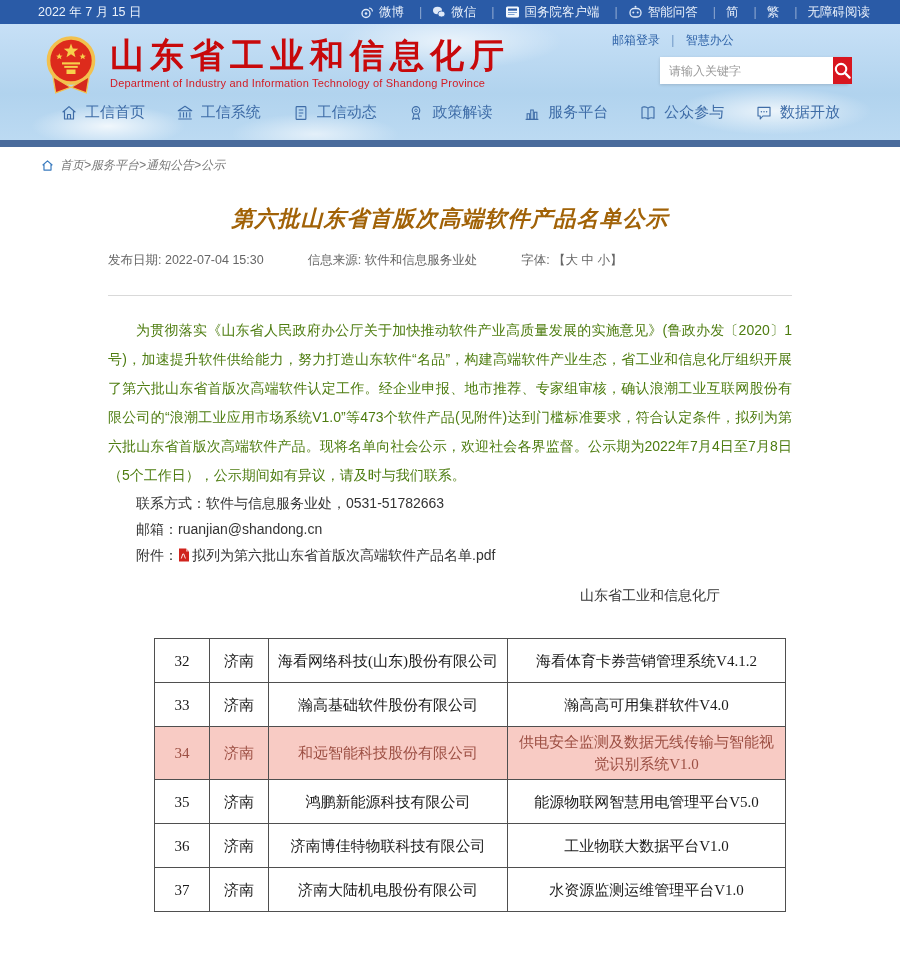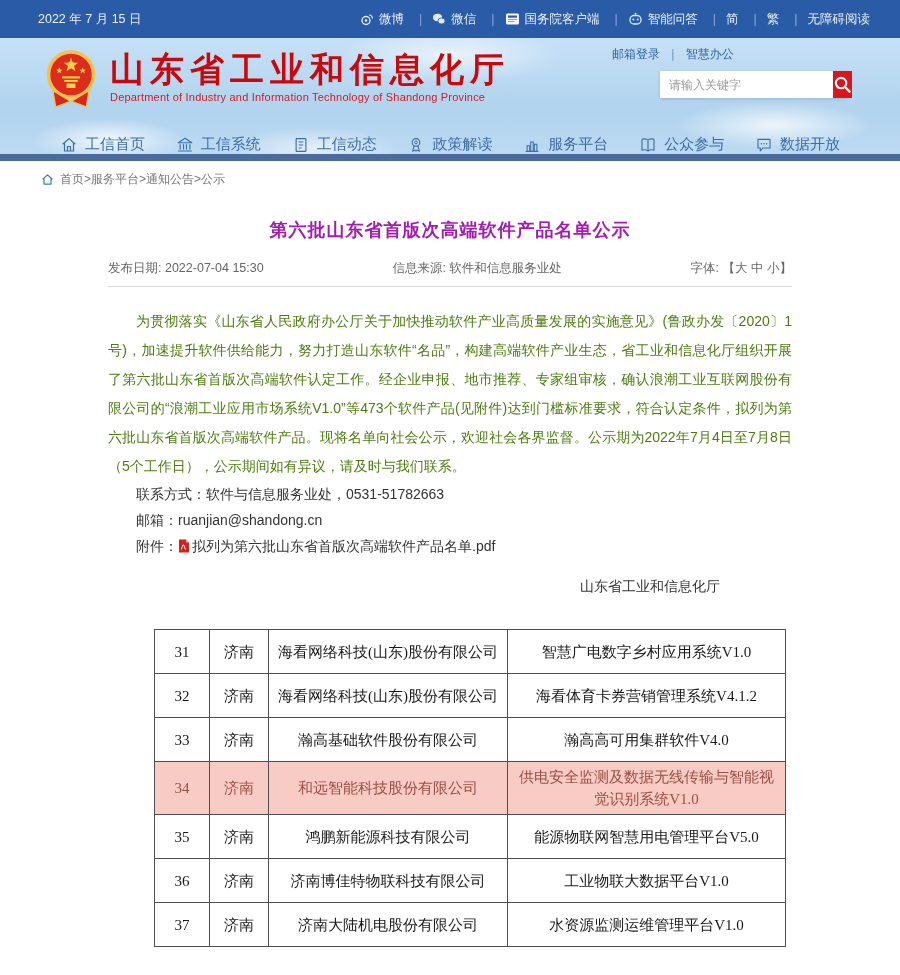--- a/index.html
+++ b/index.html
@@ -1,20 +1,20 @@
 <!DOCTYPE html>
 <html><head>
 <meta charset="utf-8">
 <style>
   * { box-sizing: border-box; margin: 0; padding: 0; }
   html, body { width: 900px; height: 975px; overflow: hidden; background: #fff;
     font-family: "Liberation Sans", "DejaVu Sans", sans-serif; }
 
   
-  .topbar { height: 38px; background: #2a5ba7; color: #eaf1fb; font-size: 12.5px;
+  .topbar { height: 24px; background: #2a5ba7; color: #eaf1fb; font-size: 12.5px;
     display: flex; align-items: center; justify-content: space-between; padding: 0 30px 0 38px; }
   .topbar-links { display: flex; align-items: flex-start; }
   .tlink { display: inline-flex; align-items: center; gap: 5px; color: #eaf1fb; cursor: pointer; }
   .tlink:not(:last-child)::after { content: "|"; color: rgba(255,255,255,.45); margin: 0 10px; }
   .tlink svg { display: block; }
 
   
   .header-sky { height: 116px; position: relative;
     background:
       radial-gradient(ellipse 110px 30px at 12% 88%, rgba(255,255,255,.8), rgba(255,255,255,0) 70%),
@@ -32,35 +32,35 @@
   .banner-right { position: absolute; right: 52px; top: 8px; width: 236px; }
   .quick-links { text-align: left; font-size: 12px; color: #2f63a8; margin-bottom: 8px; }
   .quick-links a { color: #2f63a8; text-decoration: none; cursor: pointer; }
   .quick-links .qsep { color: #6e97c6; margin: 0 8px; }
   .searchbox { display: flex; height: 27px; box-shadow: 0 1px 3px rgba(0,0,0,.15); margin-left: 48px; }
   .searchbox input { flex: 1; border: none; outline: none; padding: 0 9px; font-size: 12px; color: #333; background: #fff; }
   .searchbox input::placeholder { color: #999; }
   .search-btn { width: 34px; background: #d8161f; border: none; cursor: pointer;
     display: flex; align-items: center; justify-content: center; }
 
-  .nav { height: 37px; display: flex; align-items: flex-end; justify-content: space-between; padding: 0 60px; }
+  .nav { height: 37px; display: flex; align-items: flex-start; justify-content: space-between; padding: 0 60px; }
   .nav-item { display: inline-flex; align-items: center; gap: 7px; color: #3e6ca7; font-size: 15px; cursor: pointer; }
   .nav-item svg { display: block; }
   .nav-strip { height: 7px; background: #4a6b9c; }
 
   
   .breadcrumb { padding: 10px 0 8px 41px; font-size: 12px; color: #777;
-    display: flex; align-items: center; gap: 6px; background: #fff; }
+    display: flex; align-items: center; gap: 6px; background: #fff; font-style: italic; }
 
   
   .content { width: 684px; margin: 0 auto; }
-  .article-title { text-align: center; font-size: 18px; font-weight: bold; color: #a21caf;
-    letter-spacing: 1px; margin-top: 22px; }
-  .meta-row { display: flex; justify-content: space-between; gap: 32px; font-size: 12.5px; color: #666;
-    margin-top: 18px; padding-bottom: 9px; border-bottom: 1px solid #d9d9d9; }
+  .article-title { text-align: center; font-size: 22px; font-weight: bold; color: #a16207;
+    letter-spacing: 1px; margin-top: 22px; font-style: italic; }
+  .meta-row { display: flex; justify-content: flex-start; gap: 44px; font-size: 12.5px; color: #666;
+    margin-top: 18px; padding-bottom: 26px; border-bottom: 1px solid #d9d9d9; }
   .meta-row .font-opts { cursor: pointer; }
   .body-para { margin-top: 20px; font-size: 14px; color: #4d7c0f; line-height: 29px;
     text-align: justify; text-indent: 2em; }
   .contact-line { font-size: 14px; color: #333; line-height: 26px; text-indent: 2em; }
   .contact-line:first-of-type { margin-top: 3px; }
   .pdf-ic { display: inline-block; vertical-align: -2px; margin-right: 2px; }
   .attach-name { color: #333; cursor: pointer; }
   .signature { width: max-content; margin: 12px 72px 0 auto; text-align: center;
     font-size: 14px; color: #333; line-height: 30px; }
 
@@ -261,26 +261,20 @@
 
   <table class="list">
     <colgroup>
         <col style="width:55px">
         <col style="width:59px">
         <col style="width:239px">
         <col style="width:278px">
       </colgroup>
     <tbody>
       <tr>
-        <td>31</td>
-        <td>济南</td>
-        <td>海看网络科技(山东)股份有限公司</td>
-        <td>智慧广电数字乡村应用系统V1.0</td>
-      </tr>
-      <tr>
         <td>32</td>
         <td>济南</td>
         <td>海看网络科技(山东)股份有限公司</td>
         <td>海看体育卡券营销管理系统V4.1.2</td>
       </tr>
       <tr>
         <td>33</td>
         <td>济南</td>
         <td>瀚高基础软件股份有限公司</td>
         <td>瀚高高可用集群软件V4.0</td>

